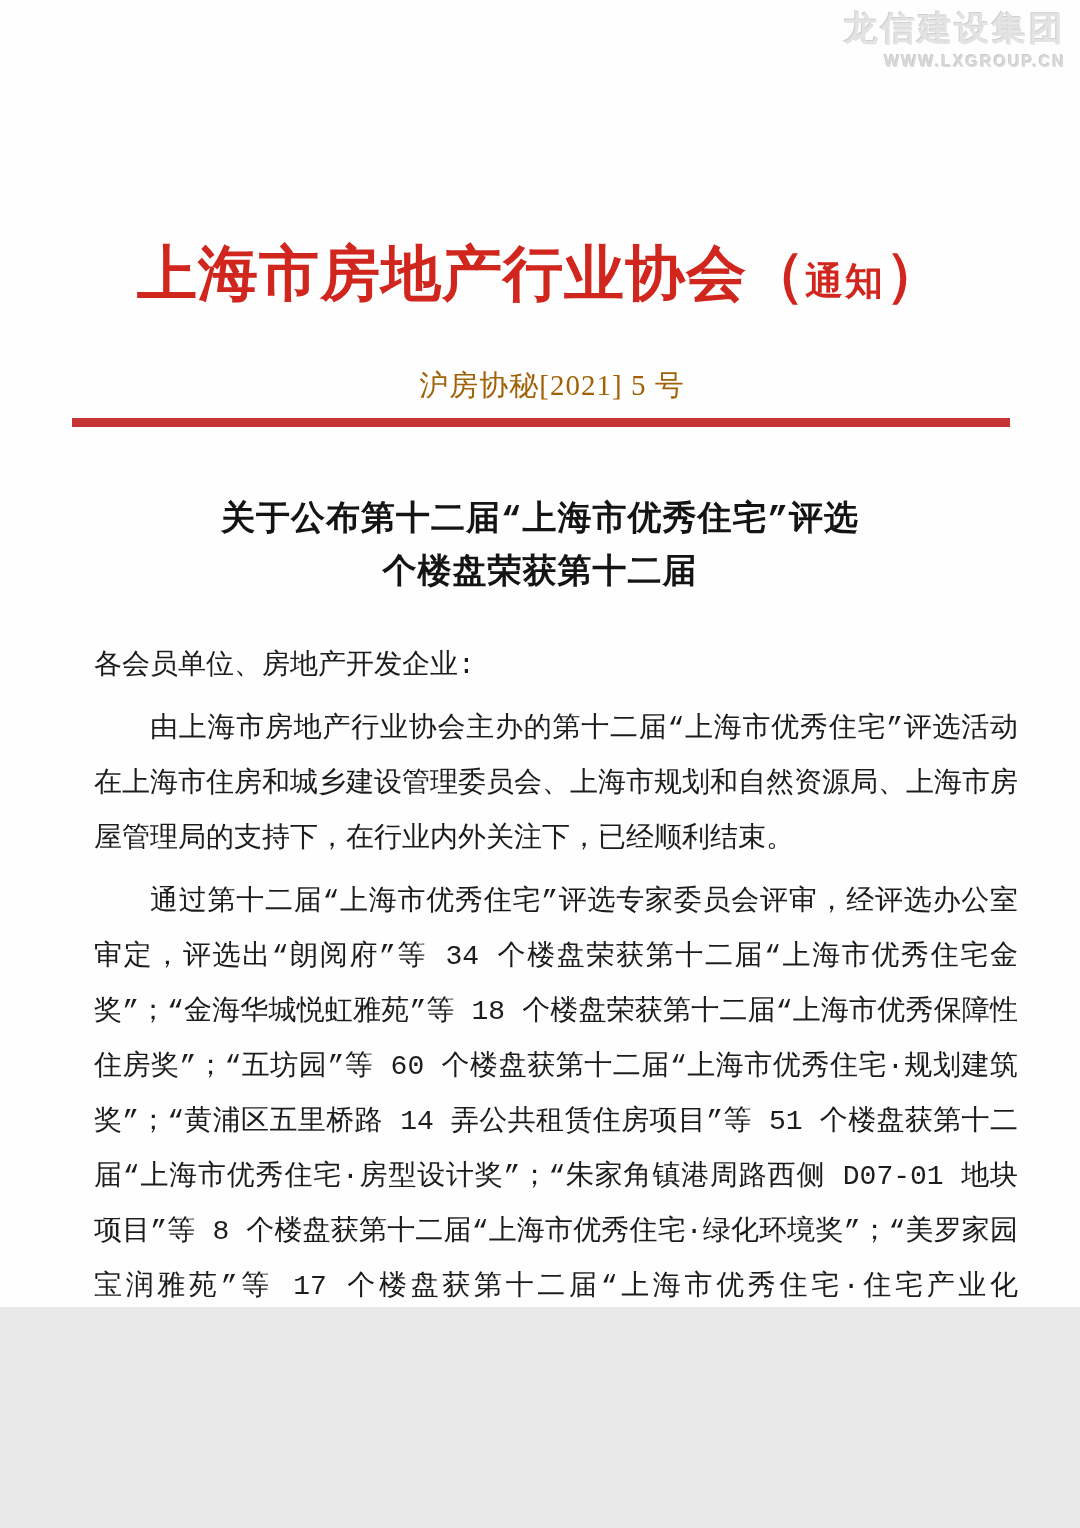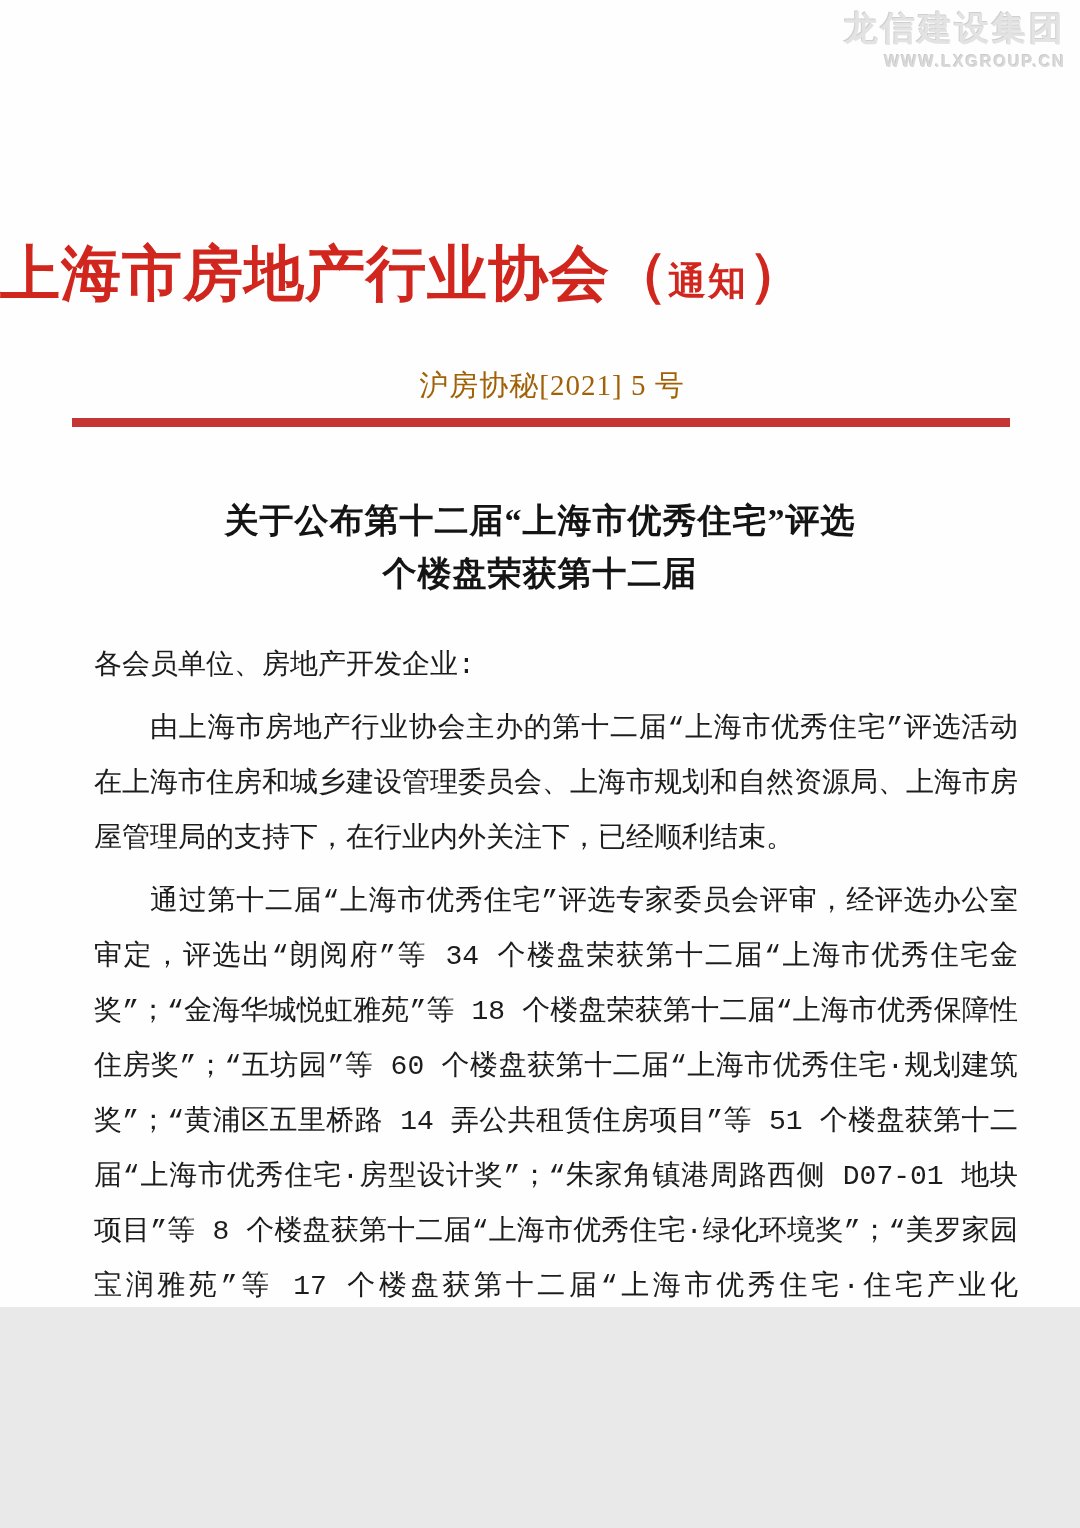--- a/index.html
+++ b/index.html
@@ -36,20 +36,21 @@
     color: #d9d9d9;
     text-shadow: -1px -1px 0 #c9c9c9, 1px 1px 0 #ffffff;
     margin-top: 1px;
   }
   
   .org-title {
     position: absolute;
     top: 226px;
     left: 0;
     width: 100%;
+    text-align: center;
     font-weight: bold;
     white-space: nowrap;
     line-height: 96px;
   }
   .org-main  { font-size: 60px; letter-spacing: 1px; }
   .org-paren { font-size: 58px; }
   .org-notice { font-size: 38px; letter-spacing: 2px; }
   
   .doc-number {
     position: absolute;
@@ -71,21 +72,21 @@
     border: none;
     margin: 0;
   }
   
   .subject {
     position: absolute;
     top: 494px;
     left: 0;
     width: 100%;
     text-align: center;
-    font-family: Liberation Serif, serif;
+    font-family: Liberation Mono, monospace;
     font-weight: bold;
     font-size: 34px;
     line-height: 53px;
     color: #141414;
     letter-spacing: 1px;
   }
   
   .body-text {
     position: absolute;
     top: 638px;

